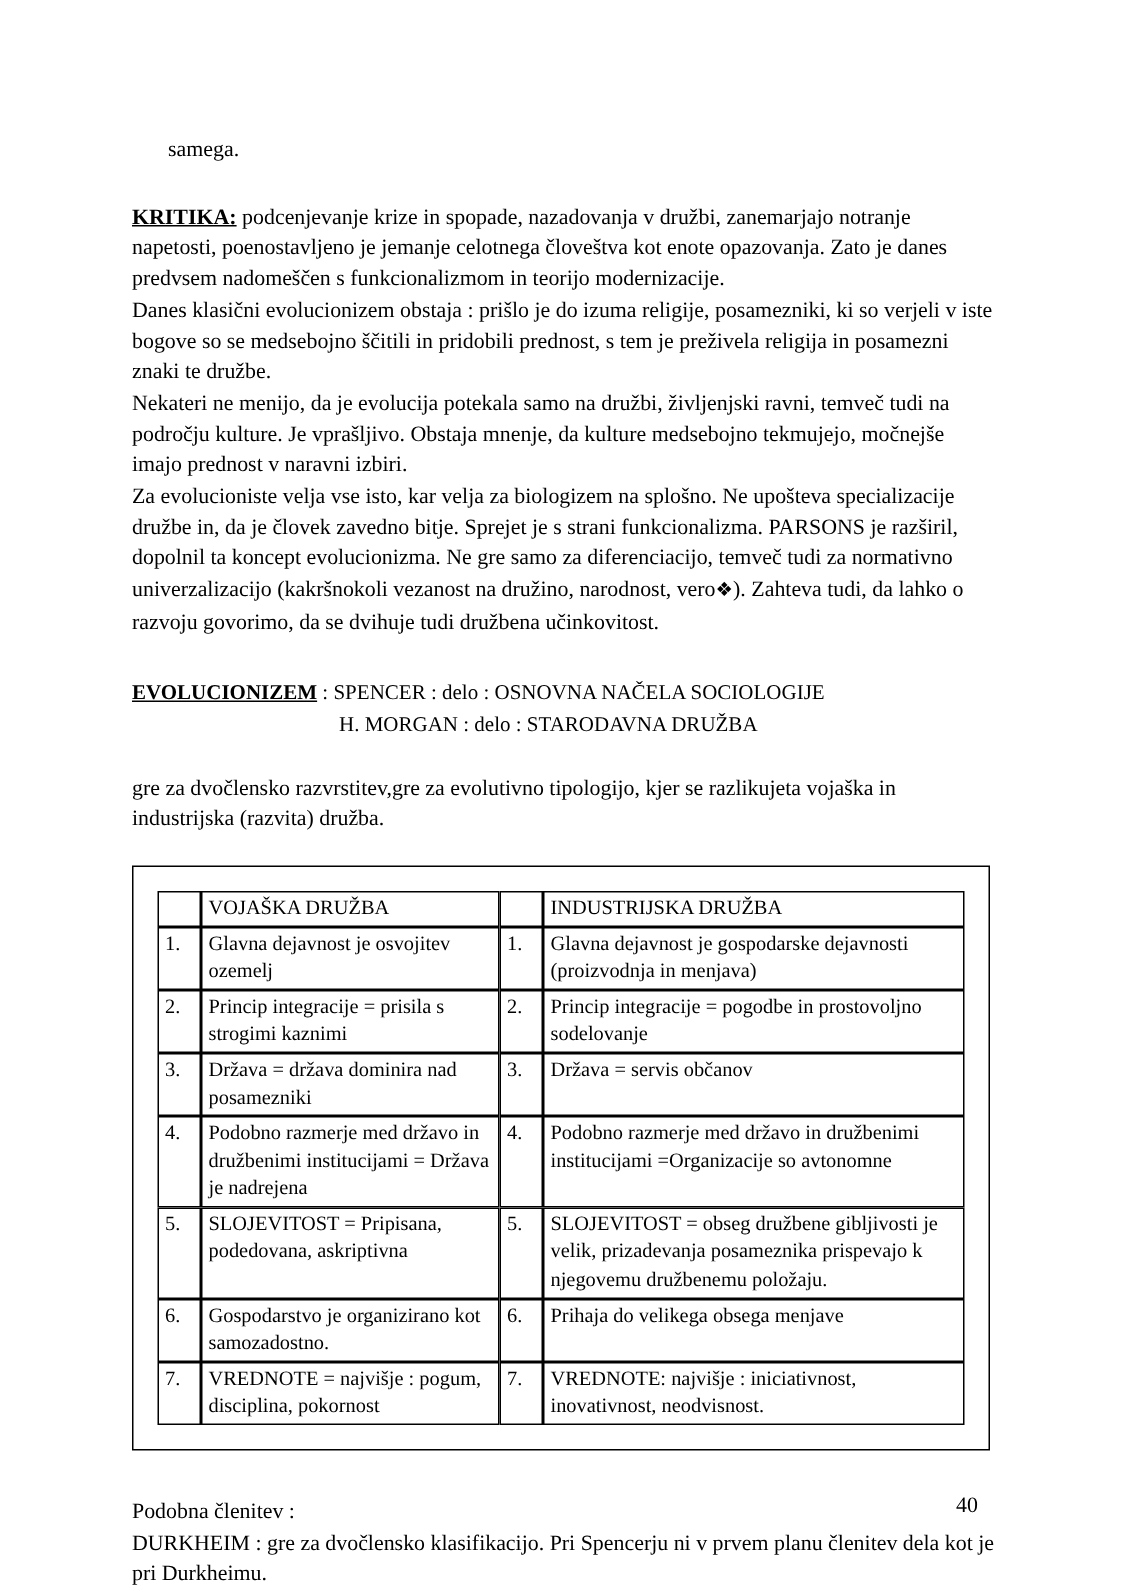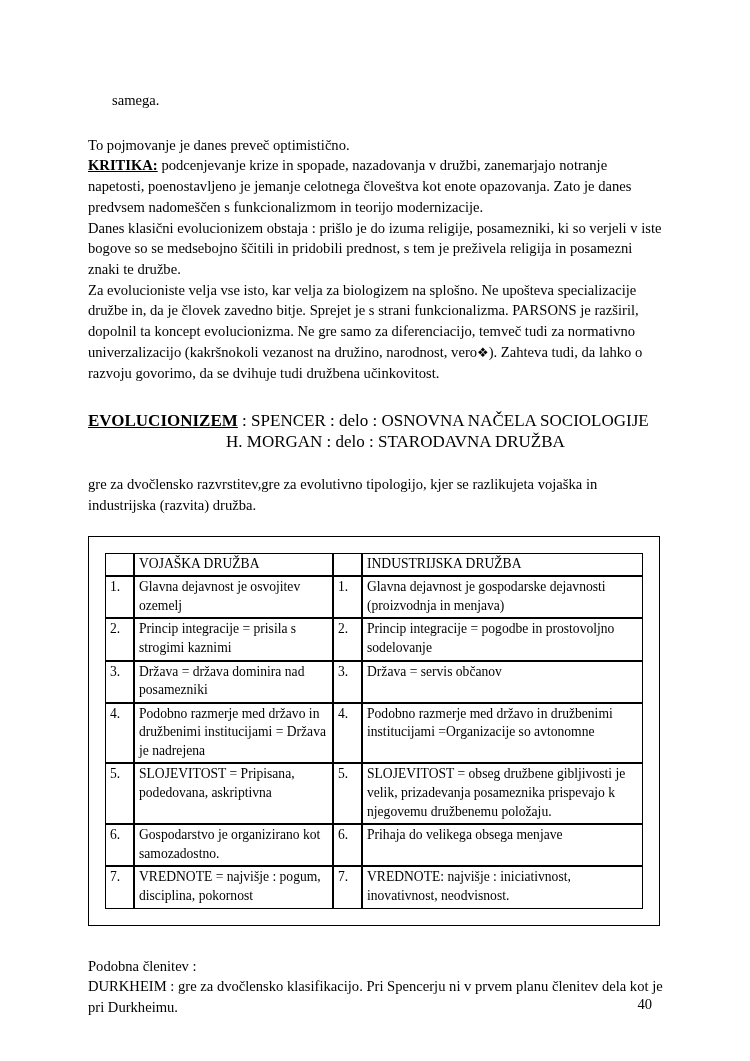--- a/index.html
+++ b/index.html
@@ -38,21 +38,21 @@
   b, .bold { font-weight: bold; text-decoration: underline; }
 
   .spacer-1 { height: 90px; }
   .spacer-2 { height: 24px; }
   .spacer-3 { height: 26px; }
   .spacer-4 { height: 22px; }
   .spacer-5 { height: 20px; }
   .spacer-6 { height: 26px; }
 
   .heading-block {
-    font-size: 17px;
+    font-size: 14px;
     line-height: 21px;
   }
   .heading-line-2 {
     padding-left: 138px;
   }
 
   
   table.cmp {
     border-collapse: separate;
     border-spacing: 0;
@@ -96,26 +96,26 @@
 
 <div id="page">
   <div class="content">
 
     <div class="spacer-1"></div>
 
     <p class="para indent-first">samega.</p>
 
     <div class="spacer-2"></div>
 
-    <p class="para">To pojmovanje je danes preveč optimistično.</p>
 
     <p class="para"><b>KRITIKA:</b><span> podcenjevanje krize in spopade, nazadovanja v družbi, zanemarjajo notranje napetosti, poenostavljeno je jemanje celotnega človeštva kot enote opazovanja. Zato je danes predvsem nadomeščen s funkcionalizmom in teorijo modernizacije.</span></p>
 
     <p class="para">Danes klasični evolucionizem obstaja : prišlo je do izuma religije, posamezniki, ki so verjeli v iste bogove so se medsebojno ščitili in pridobili prednost, s tem je preživela religija in posamezni znaki te družbe.</p>
 
+    <p class="para">Nekateri ne menijo, da je evolucija potekala samo na družbi, življenjski ravni, temveč tudi na področju kulture. Je vprašljivo. Obstaja mnenje, da kulture medsebojno tekmujejo, močnejše imajo prednost v naravni izbiri.</p>
 
     <p class="para"><span>Za evolucioniste velja vse isto, kar velja za biologizem na splošno. Ne upošteva specializacije družbe in, da je človek zavedno bitje. Sprejet je s strani funkcionalizma. PARSONS je razširil, dopolnil ta koncept evolucionizma. Ne gre samo za diferenciacijo, temveč tudi za normativno univerzalizacijo (kakršnokoli vezanost na družino, narodnost, vero</span><span class="repl-char">❖</span><span>). Zahteva tudi, da lahko o razvoju govorimo, da se dvihuje tudi družbena učinkovitost.</span></p>
 
     <div class="spacer-3"></div>
 
     <div class="heading-block">
       <div><b>EVOLUCIONIZEM</b><span> : SPENCER : delo : OSNOVNA NAČELA SOCIOLOGIJE</span></div>
       <div class="heading-line-2">H. MORGAN : delo : STARODAVNA DRUŽBA</div>
     </div>
 

